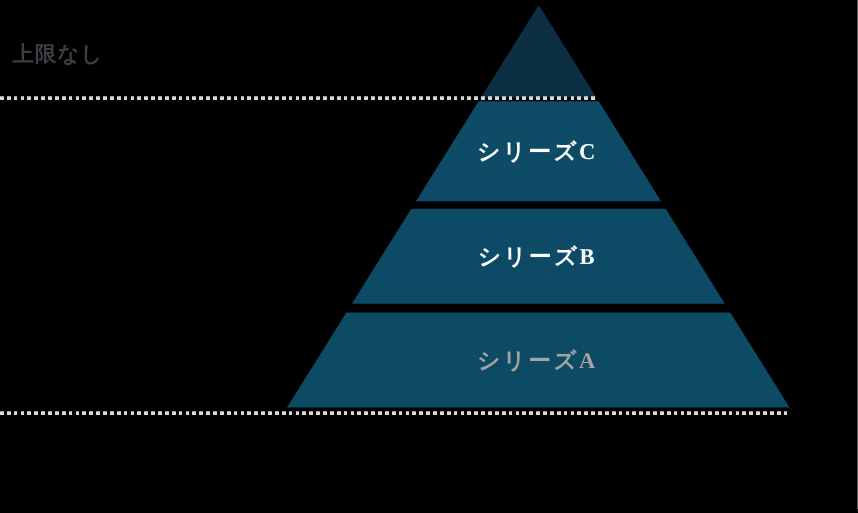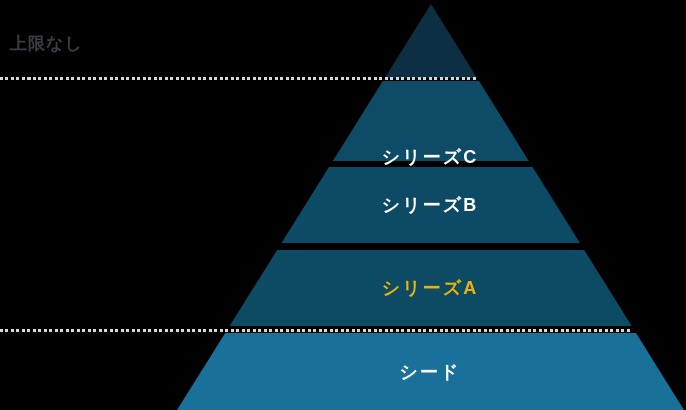--- a/index.html
+++ b/index.html
@@ -1,20 +1,20 @@
 <!DOCTYPE html>
 <html><head>
 <meta charset="utf-8">
 <style>
   html,body{margin:0;padding:0;}
   .stage{
     position:relative;
     width:686px;height:410px;
     overflow:hidden;
-    font-family:Liberation Sans, sans-serif;
+    font-family:Liberation Serif, serif;
   }
   .pyramid{
     position:absolute;inset:0;
     clip-path:polygon(431px 4px, 177px 410px, 684px 410px);
   }
   .band{position:absolute;left:0;width:100%;}
   .level-0{top:4px;height:74px;}
   .level-1{top:81px;height:80px;}
   .level-2{top:167px;height:76px;}
   .level-3{top:250px;height:76px;}
@@ -45,29 +45,26 @@
 
 <div class="stage" style="background: rgb(0, 0, 0);">
 
   <div class="left-label left-label-0" style="color: rgb(59, 62, 66);">上限なし</div>
 
   <div class="pyramid">
     <div class="band level-0" style="background: rgb(13, 47, 67);">
       <span class="band-label" style="color: rgb(255, 255, 255);"></span>
     </div>
     <div class="band level-1" style="background: rgb(13, 75, 102);">
-      <span class="band-label" style="color: rgb(255, 255, 255); margin-top: 36px;">シリーズC</span>
+      <span class="band-label" style="color: rgb(255, 255, 255);">シリーズC</span>
     </div>
     <div class="band level-2" style="background: rgb(13, 74, 102);">
       <span class="band-label" style="color: rgb(255, 255, 255);">シリーズB</span>
     </div>
     <div class="band level-3" style="background: rgb(13, 74, 99);">
-      <span class="band-label" style="color: #eab308;">シリーズA</span>
-    </div>
-    <div class="band level-4" style="background: rgb(25, 113, 154);">
-      <span class="band-label" style="color: rgb(255, 255, 255);">シード</span>
+      <span class="band-label" style="color: #a3a3a3;">シリーズA</span>
     </div>
   </div>
 
   <div class="dotted dotted-0" style="background-image: repeating-linear-gradient(90deg, rgb(216, 216, 216) 0px, rgb(216, 216, 216) 3px, transparent 3px, transparent 5.5px);"></div>
   <div class="dotted dotted-1" style="background-image: repeating-linear-gradient(90deg, rgb(216, 216, 216) 0px, rgb(216, 216, 216) 3px, transparent 3px, transparent 5.5px);"></div>
 
 </div>
 
 </body></html>

